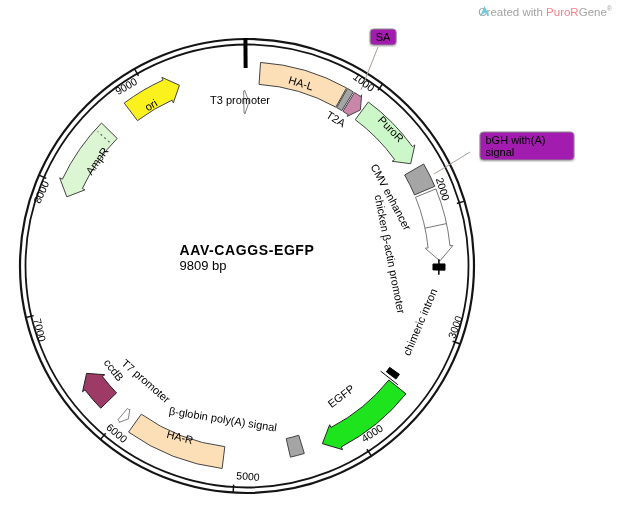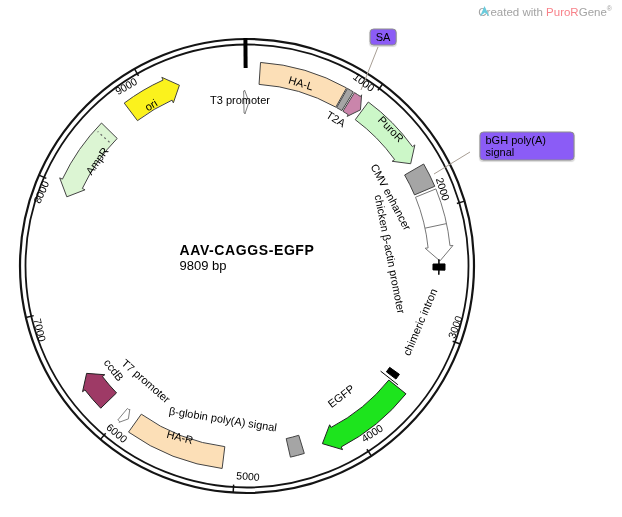--- a/index.html
+++ b/index.html
@@ -7,21 +7,21 @@
          font-family:"Liberation Sans",sans-serif;overflow:hidden;}
   svg{position:absolute;left:0;top:0;}
   .flabel,.tlabel{position:absolute;white-space:nowrap;color:#000;
                   transform-origin:center center;}
   .flabel{font-size:11px;}
   .tlabel{font-size:10.5px;}
   .center-title{position:absolute;left:247px;top:257px;transform:translate(-50%,-50%);
                 text-align:left;}
   .center-title .pname{font-weight:bold;font-size:14px;letter-spacing:.6px;color:#000;}
   .center-title .psize{font-size:13px;color:#000;margin-top:0;}
-  .callout{position:absolute;transform:translate(-50%,-50%);background:#8b5cf6;
+  .callout{position:absolute;transform:translate(-50%,-50%);background:#a21caf;
            border:1px solid #8f8f8f;border-radius:4px;padding:1px 5px 2px 5px;
            font-size:11px;color:#000;box-shadow:0 1px 1px rgba(0,0,0,.15);}
   .watermark{position:absolute;top:5px;right:10px;font-size:11.5px;color:#a3a3a3;
              display:flex;align-items:center;gap:5px;}
   .watermark .snap{color:#f8828a;}
   .watermark sup{font-size:7px;}
 </style>
 </head>
 <body>
 
@@ -88,21 +88,21 @@
       <div class="tlabel" style="left: 41px; top: 192px; transform: translate(-50%, -50%) rotate(-66deg);">8000</div>
       <div class="tlabel" style="left: 126px; top: 86px; transform: translate(-50%, -50%) rotate(-30deg);">9000</div>
     </div>
 
   <div class="center-title">
     <div class="pname">AAV-CAGGS-EGFP</div>
     <div class="psize">9809 bp</div>
   </div>
 
   <div class="callout" id="callout-sa" style="left: 383px; top: 37px;">SA</div>
-  <div class="callout" id="callout-bgh" style="left: 527px; top: 146px;">bGH poly(A) signal</div>
+  <div class="callout" id="callout-bgh" style="left: 527px; top: 146px;">bGH with(A) signal</div>
 
   <div class="watermark">
     <svg width="13" height="13">
       <path id="wm-logo" d="M2,11.5 L6.5,1 L11.5,11.5 L6.8,7.4 Z" fill="#69CBDC"></path>
     </svg>
     <span><span>Created with </span><span class="snap">PuroR</span><span>Gene</span><sup>®</sup></span>
   </div>
 </div>
 
 </body></html>

